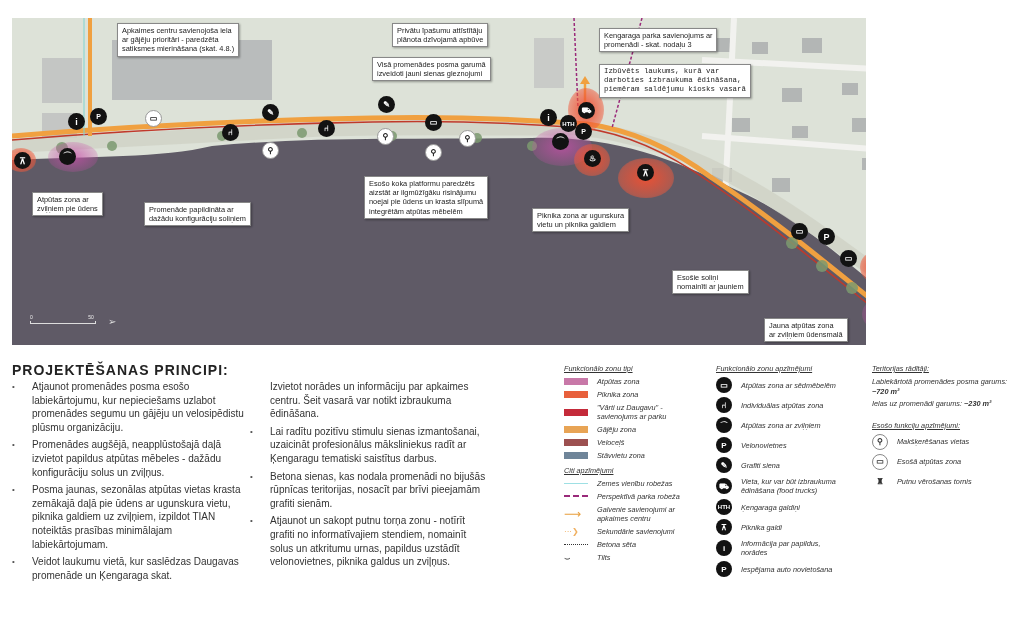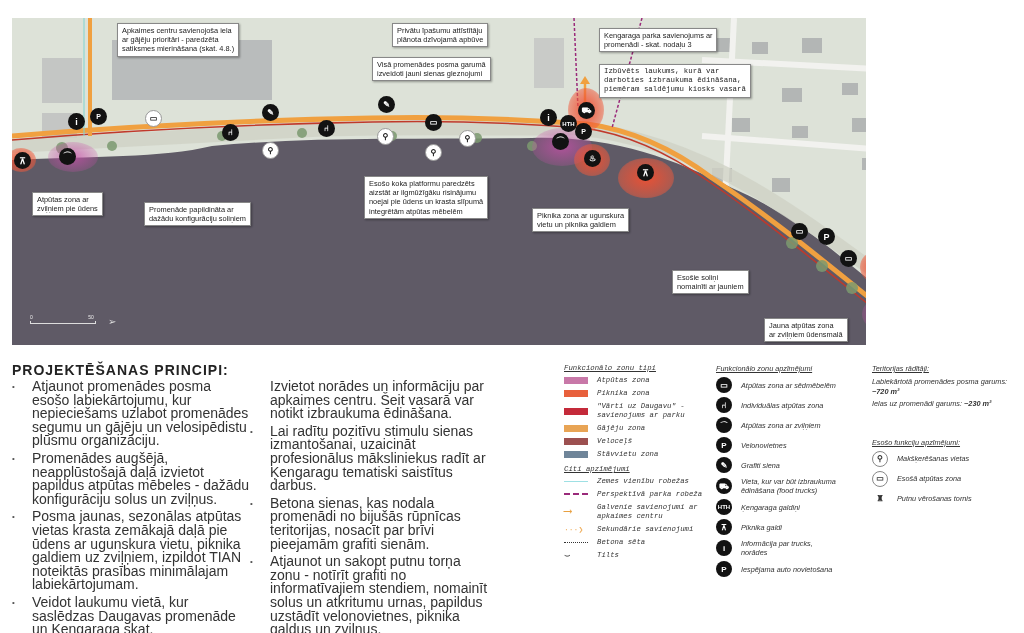--- a/index.html
+++ b/index.html
@@ -19,21 +19,21 @@
   .halo.orange { background: radial-gradient(ellipse, rgba(240,80,50,0.95) 0%, rgba(240,90,60,0.55) 65%, rgba(240,90,60,0) 100%); }
 
   .scale { position: absolute; left: 18px; top: 296px; font-size: 5px; color: #eee; }
 
   
   .principles { position: absolute; left: 12px; top: 362px; width: 520px; }
   .principles h2 { font-size: 14px; letter-spacing: 1px; font-weight: bold; color: #222; margin-bottom: 6px; }
   .col { position: absolute; top: 18px; width: 238px; }
   .col.c1 { left: 0; }
   .col.c2 { left: 238px; top: 18px; }
-  .bullet { position: relative; padding-left: 20px; font-size: 14px; line-height: 13.6px; color: #333; margin-bottom: 4px; }
+  .bullet { position: relative; padding-left: 20px; font-size: 10px; line-height: 13.6px; color: #333; margin-bottom: 4px; }
   .bullet::before { content: "•"; position: absolute; left: 0; top: 0; font-size: 8px; color: #555; }
   .bullet.nobullet::before { content: ""; }
 
   .legend { position: absolute; font-style: italic; font-size: 7.3px; color: #333; }
   .legend .ttl { text-decoration: underline; margin-bottom: 4px; font-size: 7.3px; }
   .lg-row { display: flex; align-items: center; margin-bottom: 4px; line-height: 9px; }
   .swatch { width: 24px; height: 7px; margin-right: 9px; flex: none; }
   .lineico { width: 24px; margin-right: 9px; flex: none; height: 9px; position: relative; }
   .legicon { width: 16px; height: 16px; border-radius: 50%; background: #121212; color: #fff; font-size: 8px; font-weight: bold;
              display: flex; align-items: center; justify-content: center; margin-right: 9px; flex: none; font-style: normal; }
@@ -200,21 +200,21 @@
     <div class="bullet">Veidot laukumu vietā, kur saslēdzas Daugavas promenāde un Ķengaraga skat.</div>
   </div>
   <div class="col c2">
     <div class="bullet nobullet">Izvietot norādes un informāciju par apkaimes centru. Šeit vasarā var notikt izbraukuma ēdināšana.</div>
     <div class="bullet">Lai radītu pozitīvu stimulu sienas izmantošanai, uzaicināt profesionālus māksliniekus radīt ar Ķengaragu tematiski saistītus darbus.</div>
     <div class="bullet">Betona sienas, kas nodala promenādi no bijušās rūpnīcas teritorijas, nosacīt par brīvi pieejamām grafiti sienām.</div>
     <div class="bullet">Atjaunot un sakopt putnu torņa zonu - notīrīt grafiti no informatīvajiem stendiem, nomainīt solus un atkritumu urnas, papildus uzstādīt velonovietnes, piknika galdus un zviļņus.</div>
   </div>
 </div>
 
-<div class="legend" style="left:564px;top:364px;width:145px;font-family:Liberation Mono, monospace;">
+<div class="legend" style="left:564px;top:364px;width:145px;">
   <div class="ttl">Funkcionālo zonu tipi</div>
   <div class="lg-row">
       <span class="swatch" style="background:#c878a8"></span>
       <span>Atpūtas zona</span>
     </div>
   <div class="lg-row">
       <span class="swatch" style="background:#e8603c"></span>
       <span>Piknika zona</span>
     </div>
   <div class="lg-row">
@@ -299,35 +299,35 @@
   <div class="lg-row">
       <span class="legicon" style="font-size:6px;">HTH</span>
       <span>Ķengaraga galdiņi</span>
     </div>
   <div class="lg-row">
       <span class="legicon">⊼</span>
       <span>Piknika galdi</span>
     </div>
   <div class="lg-row">
       <span class="legicon">i</span>
-      <span style="white-space:pre-line">Informācija par trucks,
+      <span style="white-space:pre-line">Informācija par papildus,
 norādes</span>
     </div>
   <div class="lg-row">
       <span class="legicon">P</span>
       <span>Iespējama auto novietošana</span>
     </div>
 </div>
 
 <div class="legend" style="left:872px;top:364px;width:145px;">
   <div class="ttl">Teritorijas rādītāji:</div>
   <div style="margin-bottom:3px;line-height:9.5px;"><span>Labiekārtotā promenādes posma garums: </span><b>~720 m²</b></div>
   <div style="margin-bottom:3px;line-height:9.5px;"><span>Ielas uz promenādi garums: </span><b>~230 m²</b></div>
 
-  <div class="ttl" style="margin-top:29px;">Esošo funkciju apzīmējumi:</div>
+  <div class="ttl" style="margin-top:12px;">Esošo funkciju apzīmējumi:</div>
   <div class="lg-row">
       <span class="legicon outline">⚲</span>
       <span>Makšķerēšanas vietas</span>
     </div>
   <div class="lg-row">
       <span class="legicon outline">▭</span>
       <span>Esošā atpūtas zona</span>
     </div>
   <div class="lg-row">
       <span class="legicon bare">♜</span>

